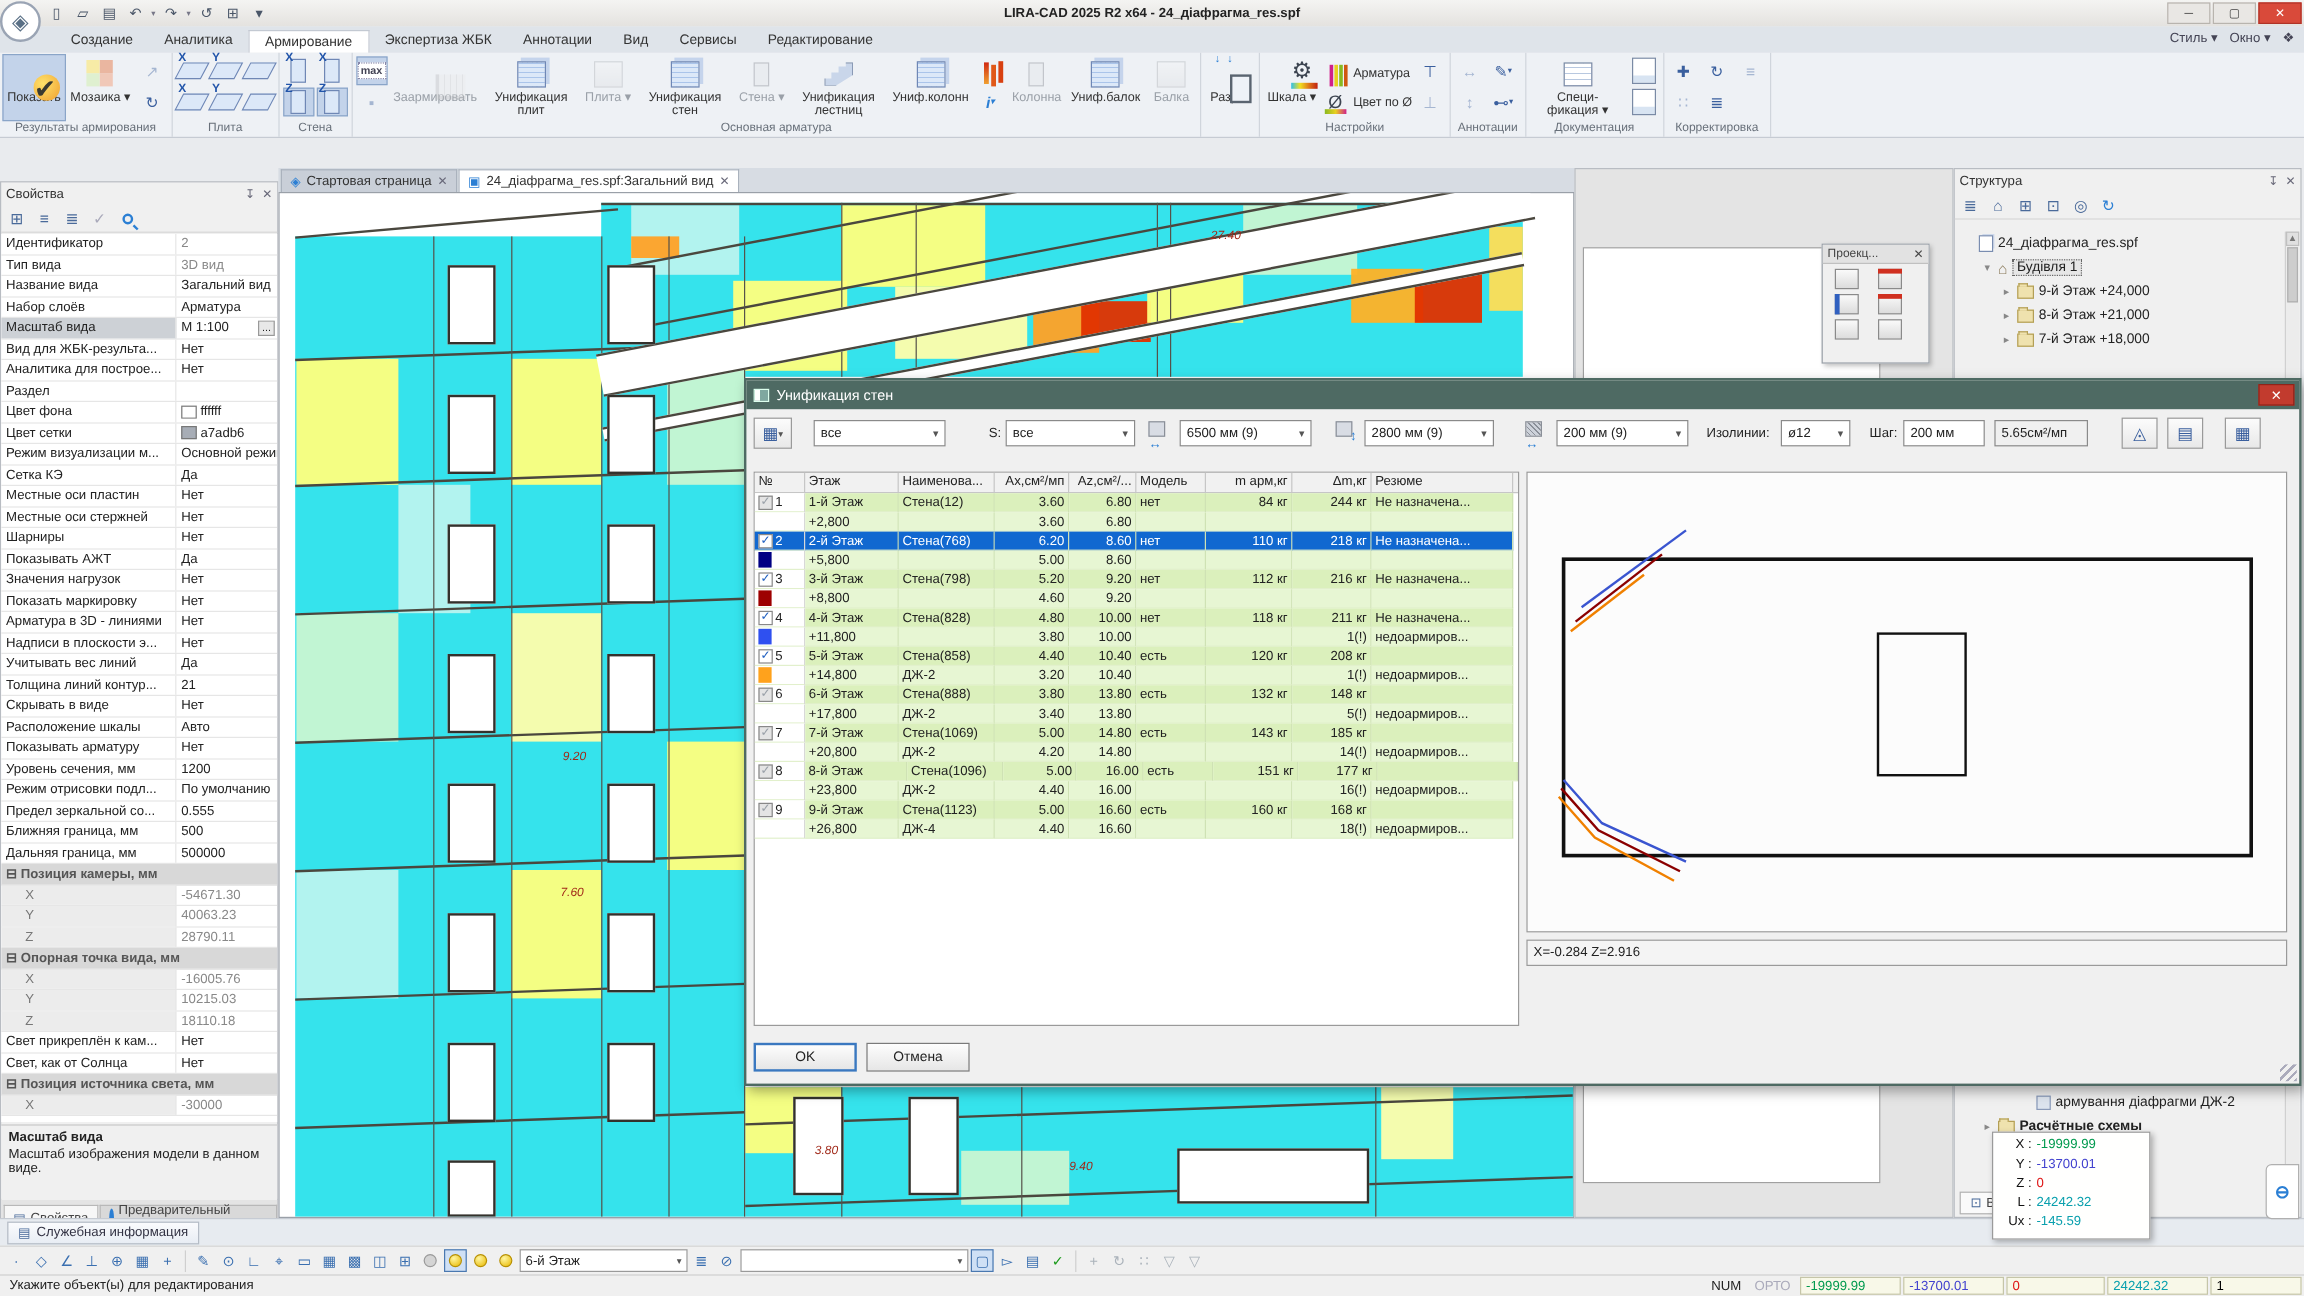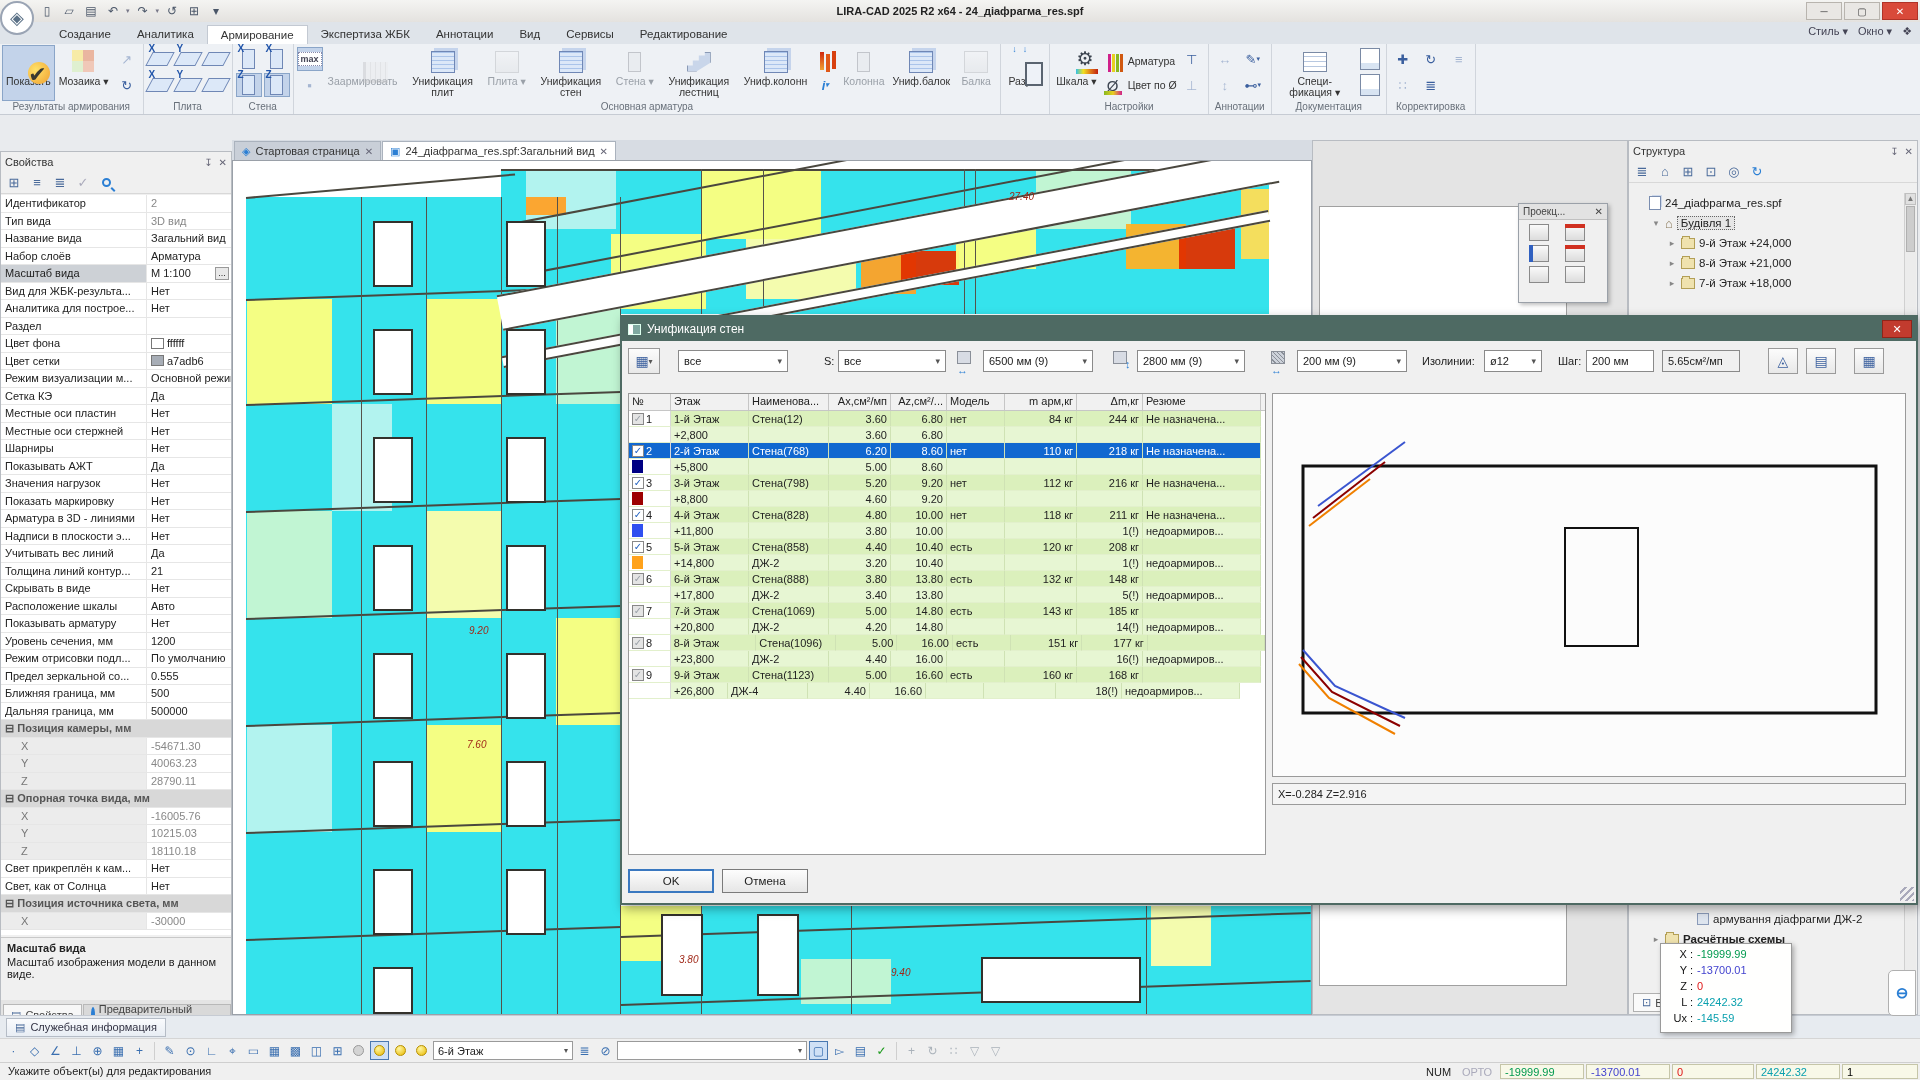--- a/index.html
+++ b/index.html
@@ -1241,21 +1241,21 @@
           <span class="tc" style="width: 80px;">Стена(1123)</span>
           <span class="tc r" style="width: 62px;">5.00</span>
           <span class="tc r" style="width: 56px;">16.60</span>
           <span class="tc" style="width: 58px;">есть</span>
           <span class="tc r" style="width: 72px;">160 кг</span>
           <span class="tc r" style="width: 66px;">168 кг</span>
           <span class="tc" style="width: 118px;"></span>
         </div>
         <div class="trow sub">
           <span class="tc first" style="width: 42px;"></span>
-          <span class="tc" style="width: 57px;">+26,800</span>
+          <span class="tc" style="width: 78px;">+26,800</span>
           <span class="tc" style="width: 80px;">ДЖ-4</span>
           <span class="tc r" style="width: 62px;">4.40</span>
           <span class="tc r" style="width: 56px;">16.60</span>
           <span class="tc" style="width: 58px;"></span>
           <span class="tc r" style="width: 72px;"></span>
           <span class="tc r" style="width: 66px;">18(!)</span>
           <span class="tc" style="width: 118px;">недоармиров...</span>
         </div>
       </div>
 

